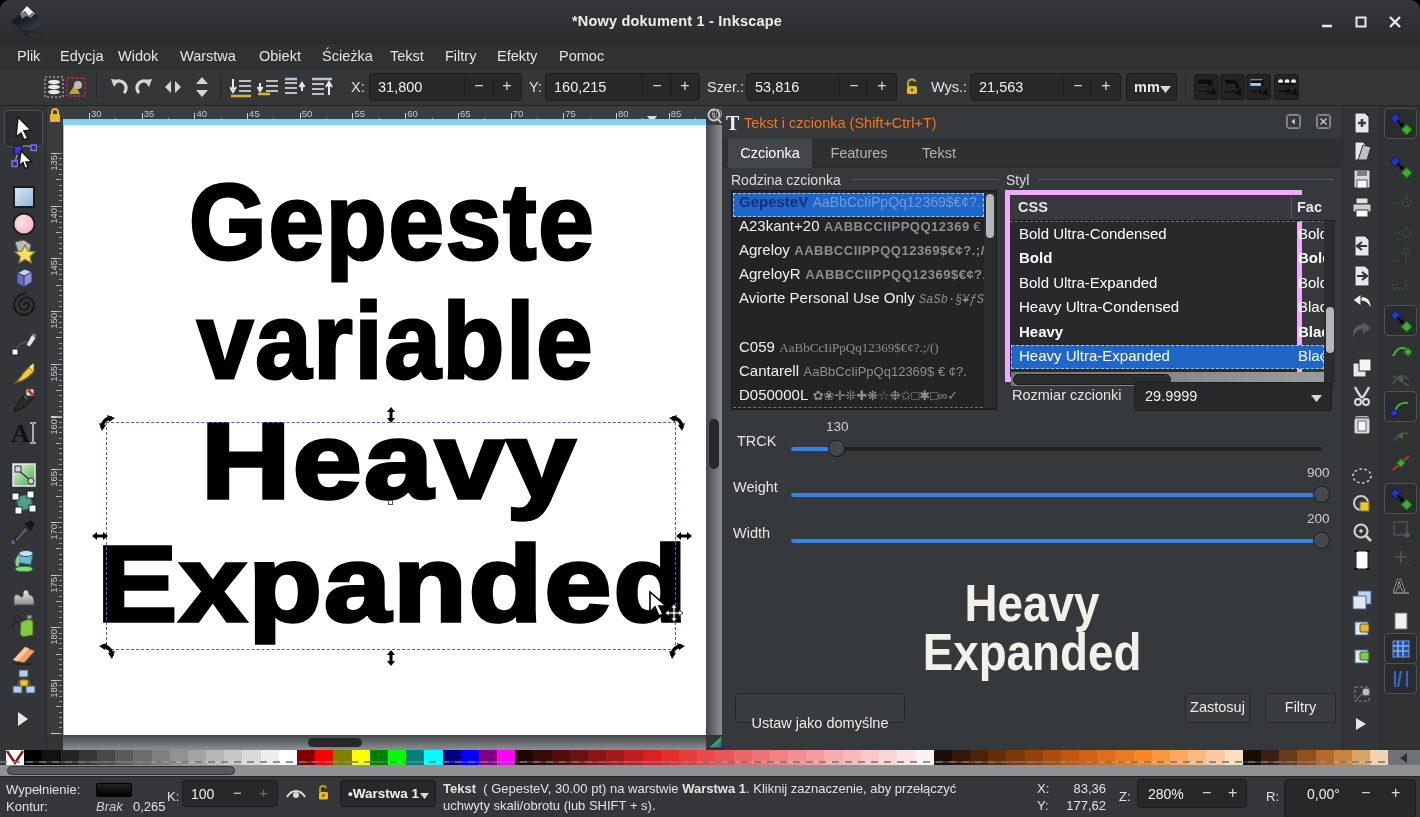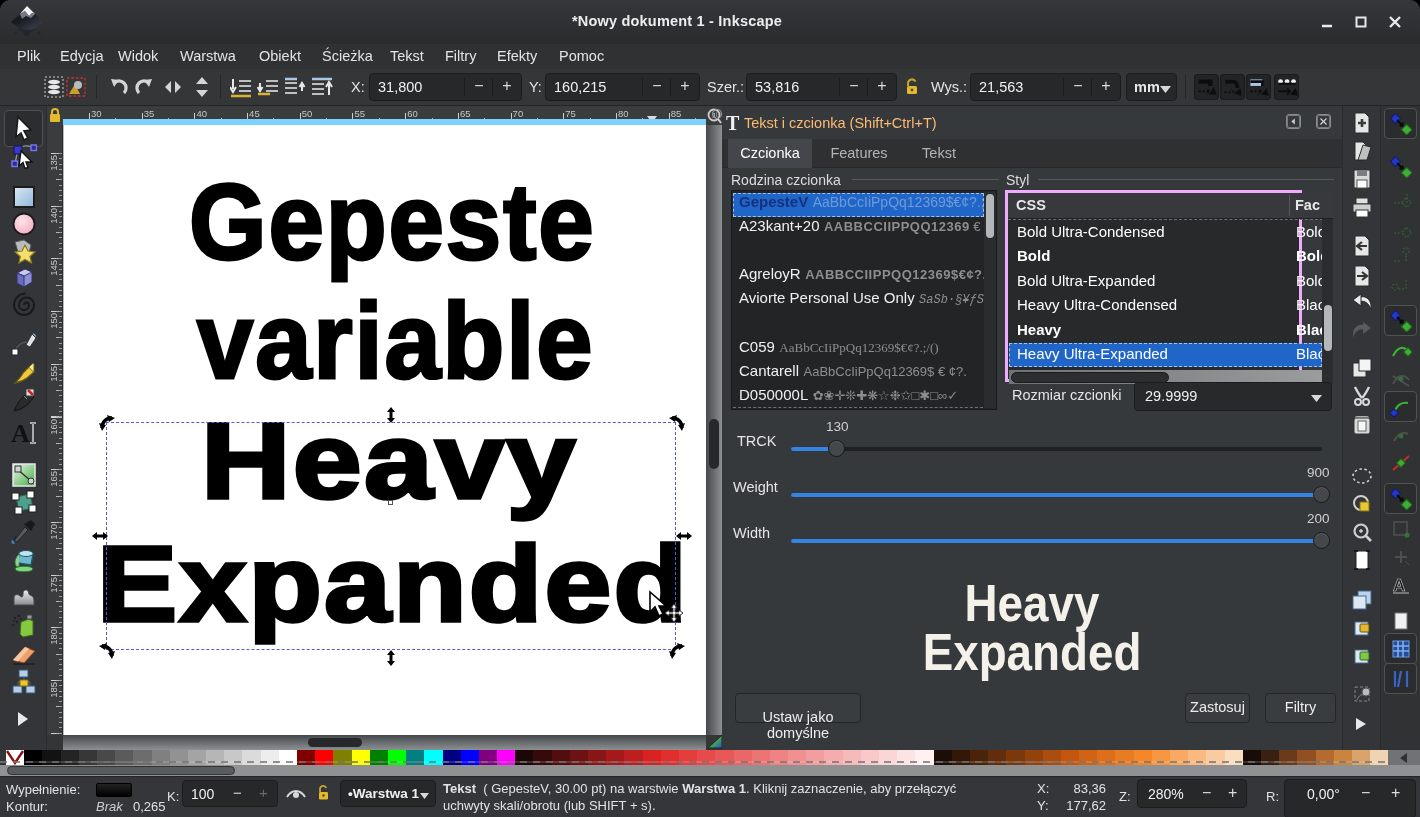--- a/index.html
+++ b/index.html
@@ -34,30 +34,30 @@
 .bigline{position:absolute;font-weight:bold;color:#000;white-space:nowrap;font-family:"Liberation Sans",sans-serif}
 #selrect{position:absolute;border:1px dashed #4d5fd0}
 
 #vscroll{left:706px;top:125px;width:16px;height:610px;background:linear-gradient(90deg,#45484a,#8c9092)}
 #vthumb{position:absolute;left:3px;width:10px;border-radius:5px;background:#26282a}
 #hscroll{left:63px;top:735px;width:643px;height:15px;background:linear-gradient(#45484a,#8c9092)}
 #hthumb{position:absolute;top:3px;height:9px;border-radius:5px;background:#26282a}
 #zoomcorner{left:706px;top:106px;width:16px;height:19px;background:#3a3c3e}
 
 #panel{left:722px;top:106px;width:620px;height:644px;background:#36393b}
-#ptitle{left:22px;top:9px;font-size:14.5px;color:#fdba74}
+#ptitle{left:22px;top:9px;font-size:14.5px;color:#f97316}
 .pminibtn{position:absolute;top:8px;width:15px;height:15px;border:1px solid #8a8c8e;border-radius:3px;color:#cfcfcf}
 #tabs{left:0px;top:33px;width:620px;height:29px;background:#2e3032;border-bottom:1px solid #282a2c}
 .tab{position:absolute;top:0;height:29px;font-size:14.5px;padding-top:6px;text-align:center}
 #fontlabel,#stylelabel{position:absolute;top:66px;font-size:14px;color:#dcdcdc}
 #fontlist{position:absolute;left:9px;top:84px;width:266px;height:220px;background:#222426;border:1px solid #191a1b}
 .frow{position:absolute;left:1px;right:12px;height:24px;white-space:nowrap;overflow:hidden}
 .fname{font-size:15px;color:#f0f0f0}
 .fsample{font-size:13px;color:#8e8e8e}
-#styletable{position:absolute;left:283px;top:84px;width:297px;height:192px;background:#27292b;border:3px solid #f0abfc}
+#styletable{position:absolute;left:283px;top:84px;width:297px;height:192px;background:#27292b;border:5px solid #f0abfc}
 .srow{position:absolute;left:1px;width:313px;height:24px;font-size:15px;color:#ffffff;white-space:nowrap;overflow:hidden}
 #fsizelabel{position:absolute;left:290px;top:281px;font-size:14.5px;color:#e4e4e4}
 #fsizebox{position:absolute;left:412px;top:276px;width:198px;height:29px;background:#27292b;border:1px solid #1b1c1d;border-radius:4px;color:#f0f0f0;font-size:14.5px}
 .slider-label{position:absolute;font-size:14.5px;color:#e4e4e4}
 .slider-val{position:absolute;font-size:13.5px;color:#cfcfcf}
 .track{position:absolute;height:4px;border-radius:2px;background:#1e2021}
 .trackfill{position:absolute;height:4px;border-radius:2px;background:#3584e4}
 .knob{position:absolute;width:17px;height:17px;border-radius:50%;background:#44484a;border:1px solid #17181a;box-shadow:inset 0 1px 0 #5d6163}
 #preview{position:absolute;left:0;top:473px;width:620px;text-align:center;font-weight:bold;color:#f4f1ea;font-size:52px;line-height:49px;transform:scaleX(0.88)}
 .pbtn{position:absolute;top:587px;height:30px;background:#3a3d3f;border:1px solid #232526;border-radius:4px;color:#ececec;font-size:14.5px;text-align:center}
@@ -525,20 +525,21 @@
 <div class="tab" style="left:95px;width:84px;color:#b4b4b4">Features</div>
 <div class="tab" style="left:184px;width:66px;color:#b4b4b4">Tekst</div>
 </div>
 <div id="fontlabel" class="abs" style="left:9px">Rodzina czcionka</div>
 <div id="stylelabel" class="abs" style="left:284px">Styl</div>
 <div class="abs" style="left:130px;top:73px;width:147px;height:1px;background:#56585a"></div>
 <div class="abs" style="left:316px;top:73px;width:296px;height:1px;background:#56585a"></div>
 <div id="fontlist">
 <div class="frow" style="top:1.5px;background:#2066c8;outline:1px dashed #9ec3ef;outline-offset:-1px"><span class="fname" style="color:#16307e;font-weight:bold;margin-left:6px">GepesteV</span> <span class="fsample" style="color:#6d9bd8;font-size:14px">AaBbCcIiPpQq12369$€¢?.;/()</span></div>
 <div class="frow" style="top:25.7px"><span class="fname" style="margin-left:6px">A23kant+20</span> <span class="fsample"><b style="letter-spacing:0.5px">AABBCCIIPPQQ12369</b> €</span></div>
+<div class="frow" style="top:49.9px"><span class="fname" style="margin-left:6px">Agreloy</span> <span class="fsample"><b style="letter-spacing:0.5px">AABBCCIIPPQQ12369$€¢?.;/</b></span></div>
 <div class="frow" style="top:74.1px"><span class="fname" style="margin-left:6px">AgreloyR</span> <span class="fsample"><b style="letter-spacing:0.5px">AABBCCIIPPQQ12369$€¢?.</b></span></div>
 <div class="frow" style="top:98.3px"><span class="fname" style="margin-left:6px">Aviorte Personal Use Only</span> <span class="fsample"><i style="font-family:Liberation Mono, monospace;font-size:12px">SaSb·§¥ƒSpl</i></span></div>
 <div class="frow" style="top:146.7px"><span class="fname" style="margin-left:6px">C059</span> <span class="fsample"><span style="font-family:'Liberation Serif'">AaBbCcIiPpQq12369$€¢?.;/()</span></span></div>
 <div class="frow" style="top:170.89999999999998px"><span class="fname" style="margin-left:6px">Cantarell</span> <span class="fsample">AaBbCcIiPpQq12369$ € ¢?.</span></div>
 <div class="frow" style="top:195.09999999999997px"><span class="fname" style="margin-left:6px">D050000L</span> <span class="fsample">✿❀✛❊✚❋☆❉✩□✱□∞✓</span></div>
 <div class="abs" style="left:1px;bottom:1px;width:250px;height:0;border-bottom:1px dashed #6e7072"></div>
 <div class="abs" style="left:252px;top:1px;width:12px;height:216px;background:#2a2c2e">
           <div class="abs" style="left:2px;top:2px;width:8px;height:44px;border-radius:4px;background:#b4b7b9"></div>
         </div>
 </div>
@@ -596,21 +597,21 @@
 <div class="slider-val" style="left:585px;top:359px">900</div>
 <div class="track" style="left:69px;top:387px;width:531px"></div>
 <div class="trackfill" style="left:69px;top:387px;width:531px"></div>
 <div class="knob" style="left:591px;top:380px"></div>
 <div class="slider-label" style="left:11px;top:419px">Width</div>
 <div class="slider-val" style="left:585px;top:405px">200</div>
 <div class="track" style="left:69px;top:433px;width:531px"></div>
 <div class="trackfill" style="left:69px;top:433px;width:531px"></div>
 <div class="knob" style="left:591px;top:426px"></div>
 <div id="preview" class="abs">Heavy<br>Expanded</div>
-<div class="pbtn" style="left:13px;width:126px;padding-top:15px">Ustaw jako domyślne</div>
+<div class="pbtn" style="left:13px;width:170px;padding-top:21px">Ustaw jako domyślne</div>
 <div class="pbtn" style="left:463px;width:65px;padding-top:5px">Zastosuj</div>
 <div class="pbtn" style="left:543px;width:71px;padding-top:5px">Filtry</div>
 </div>
 <div id="cmdcol" class="abs">
 <svg class="cicon" style="top:5px;" width="24" height="24" viewBox="0 0 24 24">
         <path d="M5 2 H15 L19 6 V22 H5 Z" fill="#e6e6e6" stroke="#2a2a2a"></path>
         <path d="M12 8 V16 M8 12 H16" stroke="#3a3a3a" stroke-width="2.6"></path>
       </svg>
 <svg class="cicon" style="top:33px;" width="24" height="24" viewBox="0 0 24 24">
         <path d="M5 3 H13 L16 6 V21 H5 Z" fill="#e6e6e6" stroke="#2a2a2a"></path>

